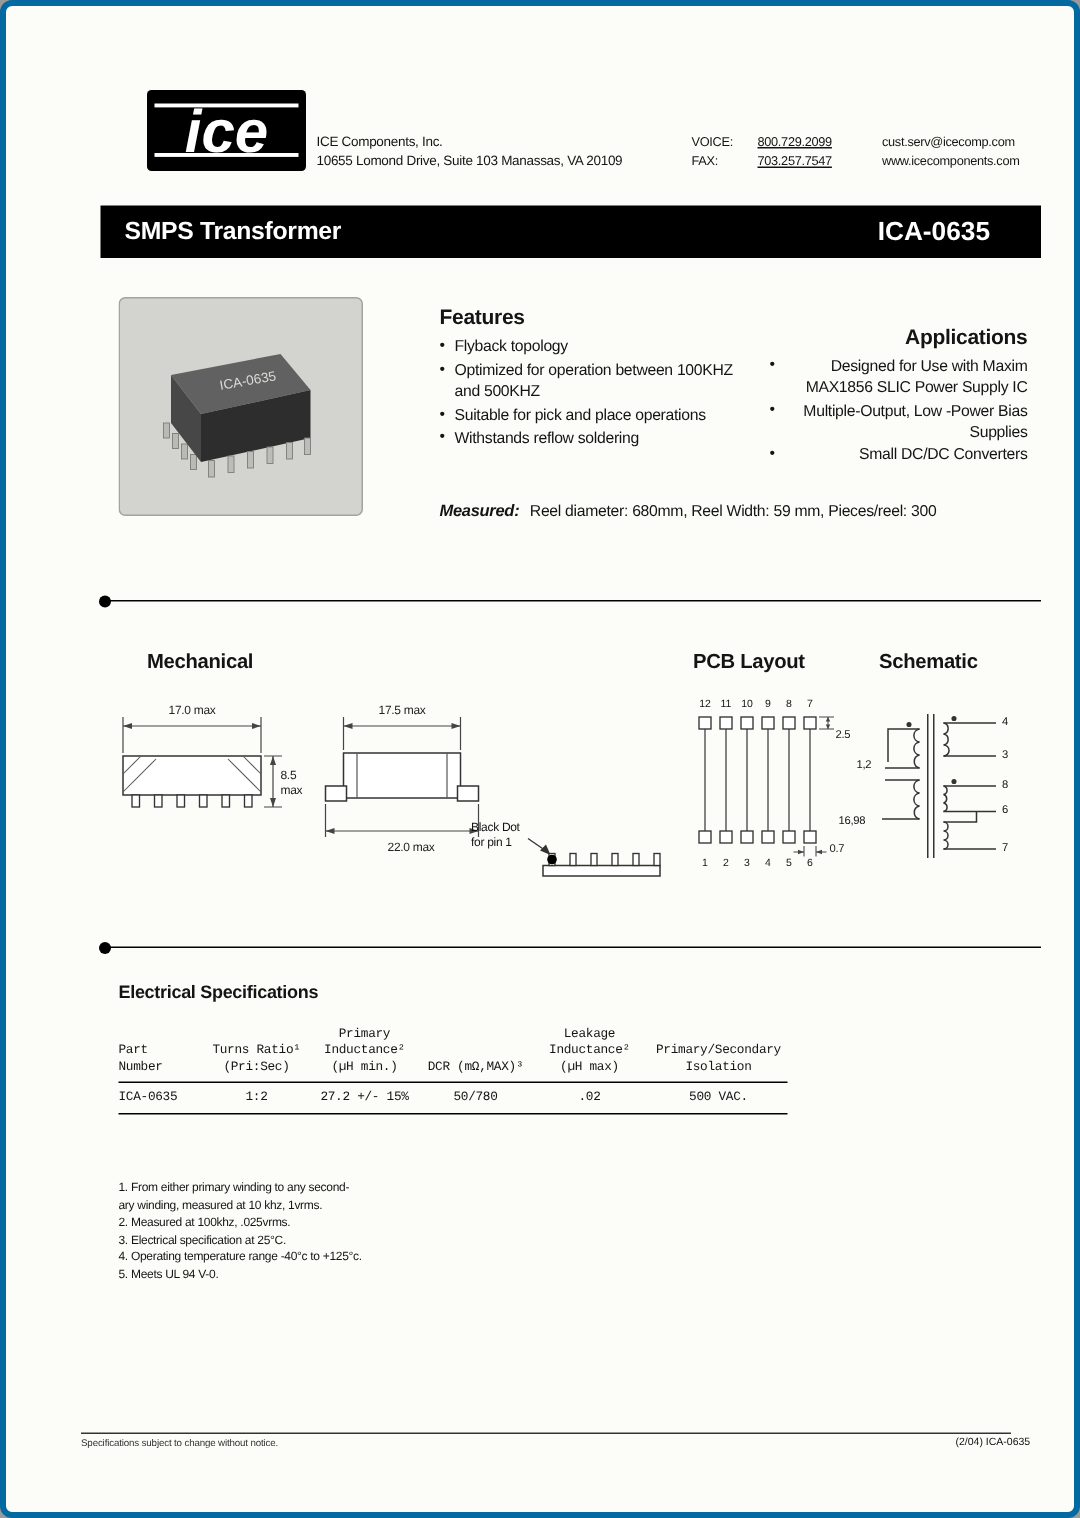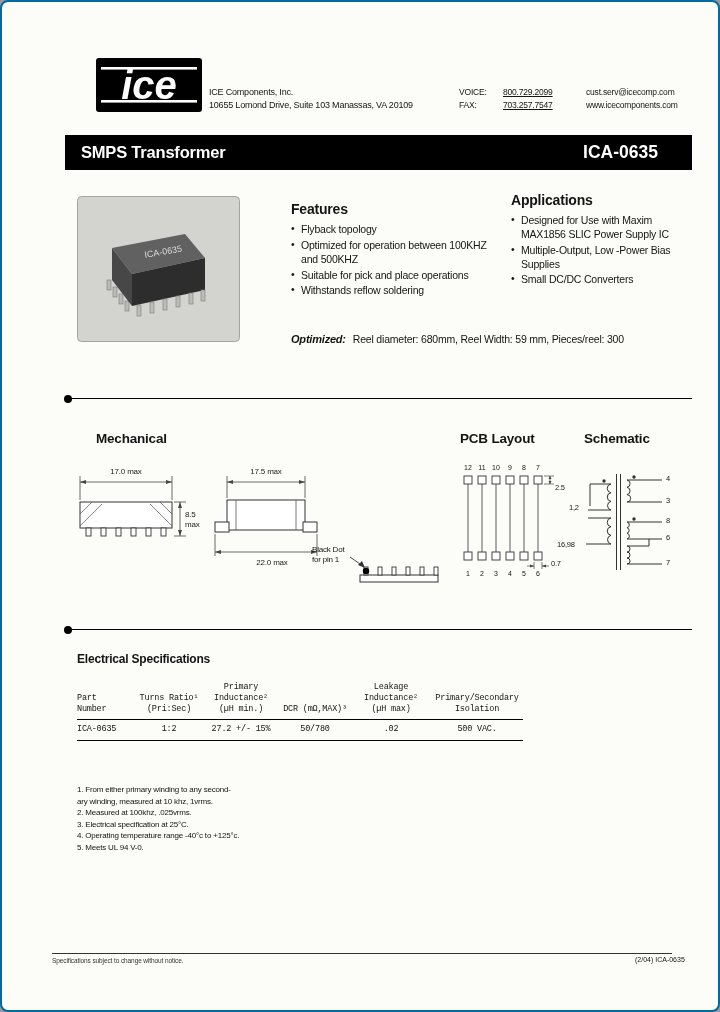--- a/index.html
+++ b/index.html
@@ -1,41 +1,41 @@
 <!DOCTYPE html>
 <html><head>
 <meta charset="utf-8">
 <style>
   * { box-sizing: border-box; margin: 0; padding: 0; }
   body { margin: 0; background: #9a9a9a; font-family: "Liberation Sans", "DejaVu Sans", sans-serif; }
   .page {
     position: relative; width: 720px; height: 1012px; margin: 0 auto;
     background: #fcfcf8; color: #141414; overflow: hidden;
-    border-radius: 8px; border: 2px solid #0369a1;
+    border-radius: 8px; border: 4px solid #0369a1;
   }
 
   
   .logo { position: absolute; left: 94px; top: 56px; }
   .company-block { position: absolute; left: 207px; top: 84px; font-size: 9px; line-height: 13px; letter-spacing: -0.2px; }
   .contact-block { position: absolute; left: 457px; top: 84px; font-size: 8.5px; line-height: 13px; letter-spacing: -0.2px; text-decoration: underline; }
   .contact-label { display: inline-block; width: 44px; }
   .web-block { position: absolute; left: 584px; top: 84px; font-size: 8.5px; line-height: 13px; letter-spacing: -0.2px; }
 
   .title-bar {
     position: absolute; left: 63px; top: 133px; width: 627px; height: 35px;
     background: #000; color: #fff; display: flex; align-items: center; justify-content: space-between;
     padding: 0 34px 0 16px;
   }
   .title-left { font-size: 16.5px; font-weight: bold; letter-spacing: -0.2px; }
   .title-right { font-size: 17.5px; font-weight: bold; }
 
   
   .photo { position: absolute; left: 75px; top: 194px; }
   .features { position: absolute; left: 289px; top: 199px; width: 208px; }
-  .applications { position: absolute; left: 509px; top: 190px; width: 172px; }
+  .applications { position: absolute; left: 509px; top: 212px; width: 172px; text-align: right; }
   .col-heading { font-size: 14px; font-weight: bold; letter-spacing: -0.2px; margin-bottom: 6px; }
   .bullets { list-style: none; font-size: 10.5px; line-height: 1.32; letter-spacing: -0.2px; }
   .bullets li { position: relative; padding-left: 10px; margin-bottom: 2px; }
   .bullets li::before { content: "\2022"; position: absolute; left: 0; top: -1px; }
   .packaging { position: absolute; left: 289px; top: 331px; width: 405px; white-space: nowrap; font-size: 10.5px; letter-spacing: -0.2px; }
   .pk-label { font-weight: bold; font-style: italic; margin-right: 7px; font-size: 11px; }
 
   
   .divider { position: absolute; left: 63px; width: 627px; height: 1px; background: #000; }
   .divider::before { content: ""; position: absolute; left: -1px; top: -3.5px; width: 8px; height: 8px; border-radius: 50%; background: #000; }
@@ -184,21 +184,21 @@
   <div class="applications">
     <div class="col-heading">Applications</div>
     <ul class="bullets">
       <li>Designed for Use with Maxim MAX1856 SLIC Power Supply IC</li>
       <li>Multiple-Output, Low -Power Bias Supplies</li>
       <li>Small DC/DC Converters</li>
     </ul>
   </div>
 
   <div class="packaging">
-    <span class="pk-label">Optimized:</span><span>Reel diameter: 680mm, Reel Width: 59 mm, Pieces/reel: 300</span>
+    <span class="pk-label">Measured:</span><span>Reel diameter: 680mm, Reel Width: 59 mm, Pieces/reel: 300</span>
   </div>
 
   <div class="divider d1"></div>
 
   <div class="sec-h mech-h">Mechanical</div>
   <div class="sec-h pcb-h">PCB Layout</div>
   <div class="sec-h sch-h">Schematic</div>
 
   <div class="draw front-view">
     <span class="dim fv-top">17.0 max</span>

